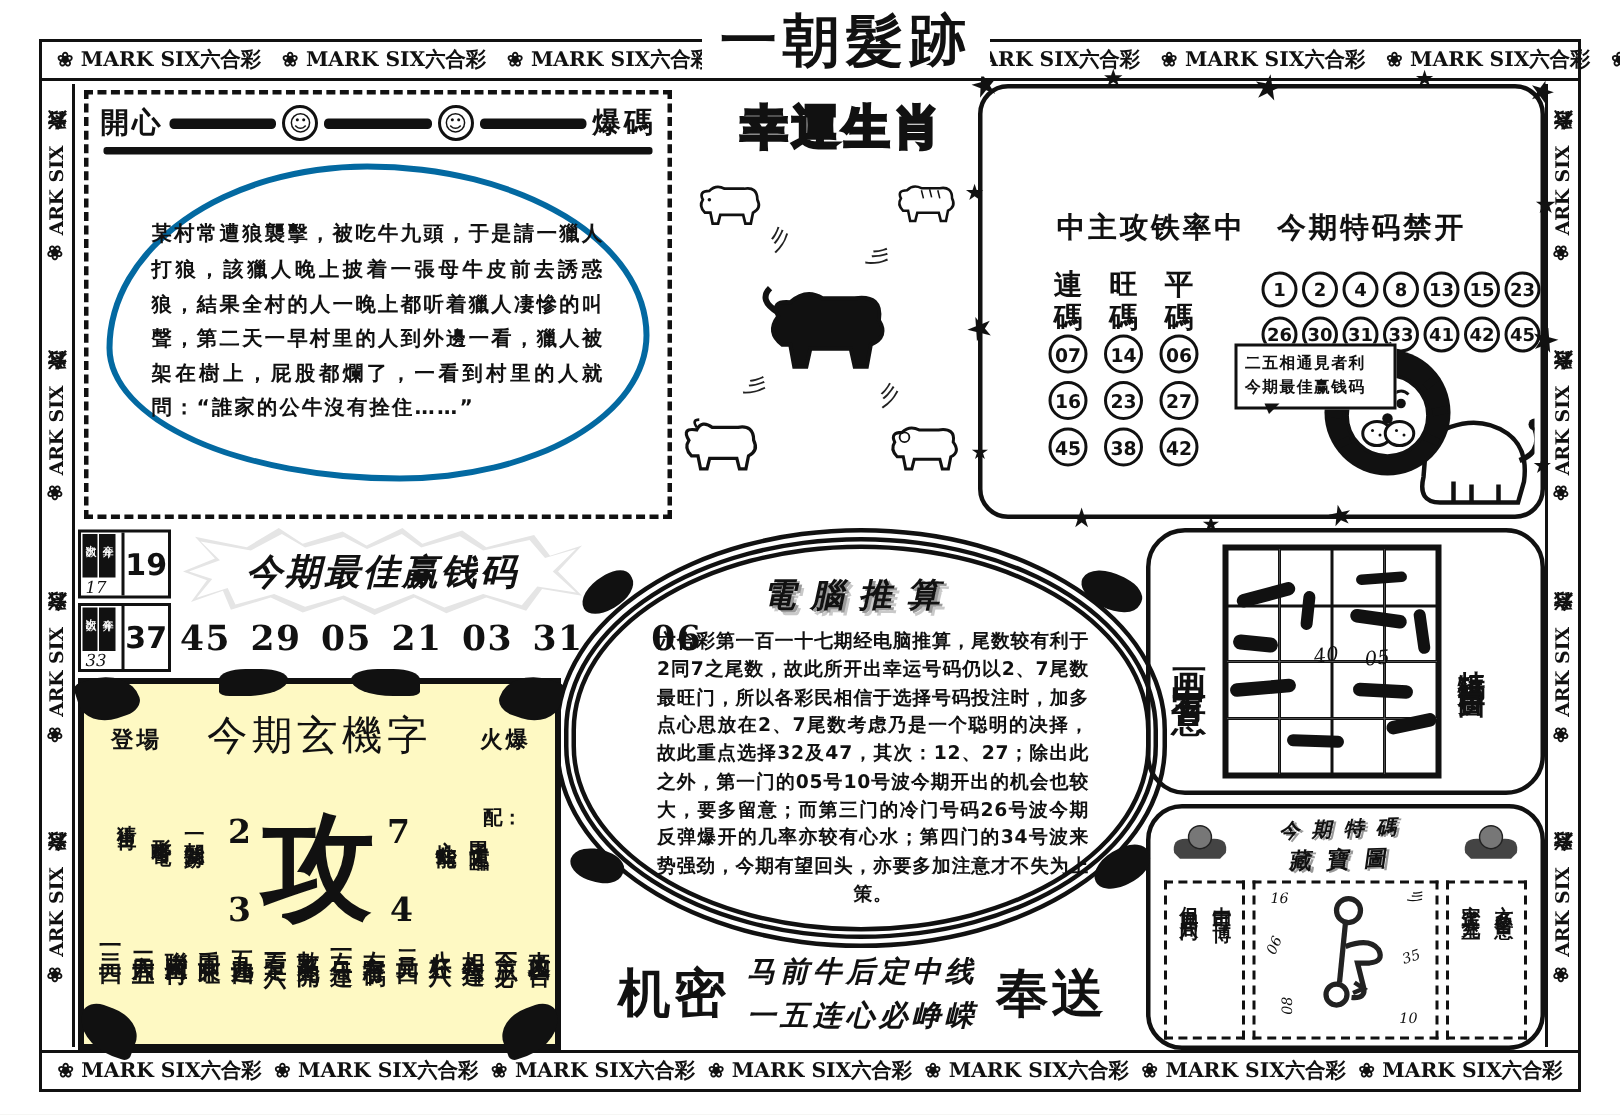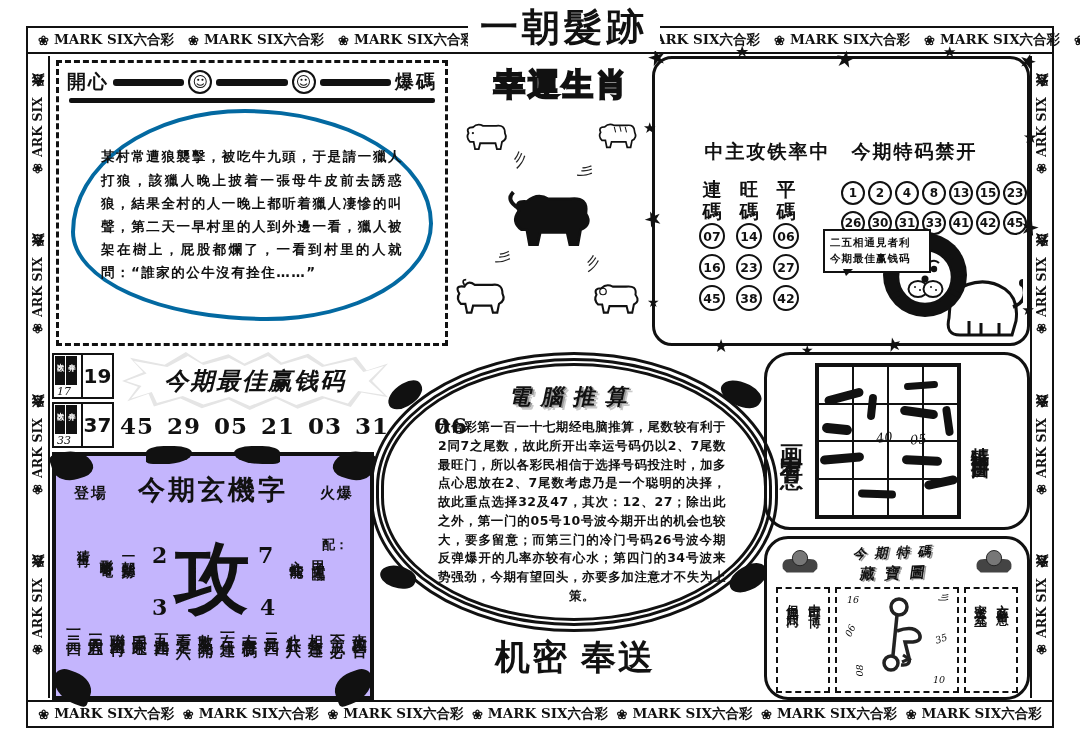--- a/index.html
+++ b/index.html
@@ -77,30 +77,30 @@
   .burst { position:absolute; left:122px; top:352px; width:266px; height:58px; background:#e5e5e5;
     clip-path:polygon(0% 50%,8% 35%,3% 10%,16% 22%,24% 0%,30% 18%,40% 4%,46% 20%,55% 0%,60% 18%,70% 3%,76% 22%,88% 8%,92% 32%,100% 20%,94% 50%,100% 78%,90% 70%,86% 95%,76% 80%,66% 98%,58% 80%,48% 100%,40% 82%,30% 97%,22% 80%,12% 94%,10% 72%,2% 85%,6% 60%); }
   .burst-inner { position:absolute; inset:4px; background:#fff; display:flex; align-items:center; justify-content:center;
     clip-path:polygon(0% 50%,8% 35%,3% 10%,16% 22%,24% 0%,30% 18%,40% 4%,46% 20%,55% 0%,60% 18%,70% 3%,76% 22%,88% 8%,92% 32%,100% 20%,94% 50%,100% 78%,90% 70%,86% 95%,76% 80%,66% 98%,58% 80%,48% 100%,40% 82%,30% 97%,22% 80%,12% 94%,10% 72%,2% 85%,6% 60%);
     font-size:24px; font-weight:900; font-style:italic; letter-spacing:2px; }
   .win-nums { position:absolute; left:120px; top:412px; display:flex; gap:13px;
     font-family:"DejaVu Serif", serif; font-size:23px; font-weight:700; letter-spacing:1px; }
   .win-nums span:last-child { margin-left:32px; }
 
   
-  .mystic { position:absolute; left:52px; top:452px; width:322px; height:248px; border:4px solid #111; background:#c4b5fd; }
+  .mystic { position:absolute; left:52px; top:452px; width:322px; height:248px; border:4px solid #111; background:#fef9c3; }
   .orn { position:absolute; width:40px; height:30px; background:#111; border-radius:15% 85% 35% 65%; z-index:1; }
   .orn.tl { left:-4px; top:-6px; transform:rotate(-18deg); }
   .orn.tr { right:-4px; top:-6px; transform:rotate(18deg) scaleX(-1); }
   .orn.tc1 { left:90px; top:-10px; width:46px; height:18px; border-radius:50% 50% 80% 20%; }
   .orn.tc2 { right:90px; top:-10px; width:46px; height:18px; border-radius:50% 50% 20% 80%; }
   .orn.bl { left:-4px; bottom:-6px; transform:rotate(200deg); }
   .orn.br { right:-4px; bottom:-6px; transform:rotate(160deg) scaleX(-1); }
   .m-corner { position:absolute; font-size:15px; font-weight:900; letter-spacing:2px; }
-  .m-title { position:absolute; left:0; right:0; top:16px; text-align:center; font-size:27px; font-weight:700; letter-spacing:3px; }
+  .m-title { position:absolute; left:0; right:0; top:16px; text-align:center; font-size:27px; font-weight:400; letter-spacing:3px; }
   .m-issue { position:absolute; left:0; right:0; top:54px; text-align:center; font-size:17px; font-weight:800; letter-spacing:4px; }
   .vt { writing-mode:vertical-rl; text-orientation:upright; letter-spacing:2px; }
   .m-left-label { position:absolute; left:18px; top:84px; font-size:13px; font-weight:700; }
   .m-cols { position:absolute; display:flex; gap:4px; }
   .m-cols .vcol { writing-mode:vertical-rl; text-orientation:upright; font-size:13.5px; font-weight:700; letter-spacing:2px; }
   .m-big { position:absolute; left:112px; top:84px; width:88px; text-align:center; font-size:76px; font-weight:900; line-height:1; }
   .m-num { position:absolute; font-size:22px; font-weight:700; font-family:"DejaVu Serif", serif; }
   .m-right-label { position:absolute; left:266px; top:80px; font-size:13px; font-weight:700; }
   .verse { position:absolute; top:166px; display:flex; }
   .verse .vcol { writing-mode:vertical-rl; text-orientation:upright; font-size:15px; font-weight:700;
@@ -473,20 +473,24 @@
     <div class="knot" style="left:2px; top:18px; width:38px; height:22px; transform:rotate(-30deg);"></div>
     <div class="knot" style="right:2px; top:16px; width:42px; height:24px; transform:rotate(28deg);"></div>
     <div class="knot" style="left:-4px; bottom:30px; width:36px; height:22px; transform:rotate(20deg);"></div>
     <div class="knot" style="right:-4px; bottom:28px; width:40px; height:24px; transform:rotate(-24deg);"></div>
     <div class="a-head">電腦推算</div>
     <div class="a-body">六合彩第一百一十七期经电脑推算，尾数较有利于2同7之尾数，故此所开出幸运号码仍以2、7尾数最旺门，所以各彩民相信于选择号码投注时，加多点心思放在2、7尾数考虑乃是一个聪明的决择，故此重点选择32及47，其次：12、27；除出此之外，第一门的05号10号波今期开出的机会也较大，要多留意；而第三门的冷门号码26号波今期反弹爆开的几率亦较有心水；第四门的34号波来势强劲，今期有望回头，亦要多加注意才不失为上策。</div>
   </div>
 
   <div class="secret">
     <span class="big">机密</span>
+    <span class="mid">
+      <span style="display:block;">马前牛后定中线</span>
+      <span style="display:block;">一五连心必峥嵘</span>
+    </span>
     <span class="big">奉送</span>
   </div>
 
   <div class="puzzle">
     <span class="p-left">画中有意</span>
     <div class="p-grid">
       <i></i>
         <i></i>
         <i></i>
         <i></i>

